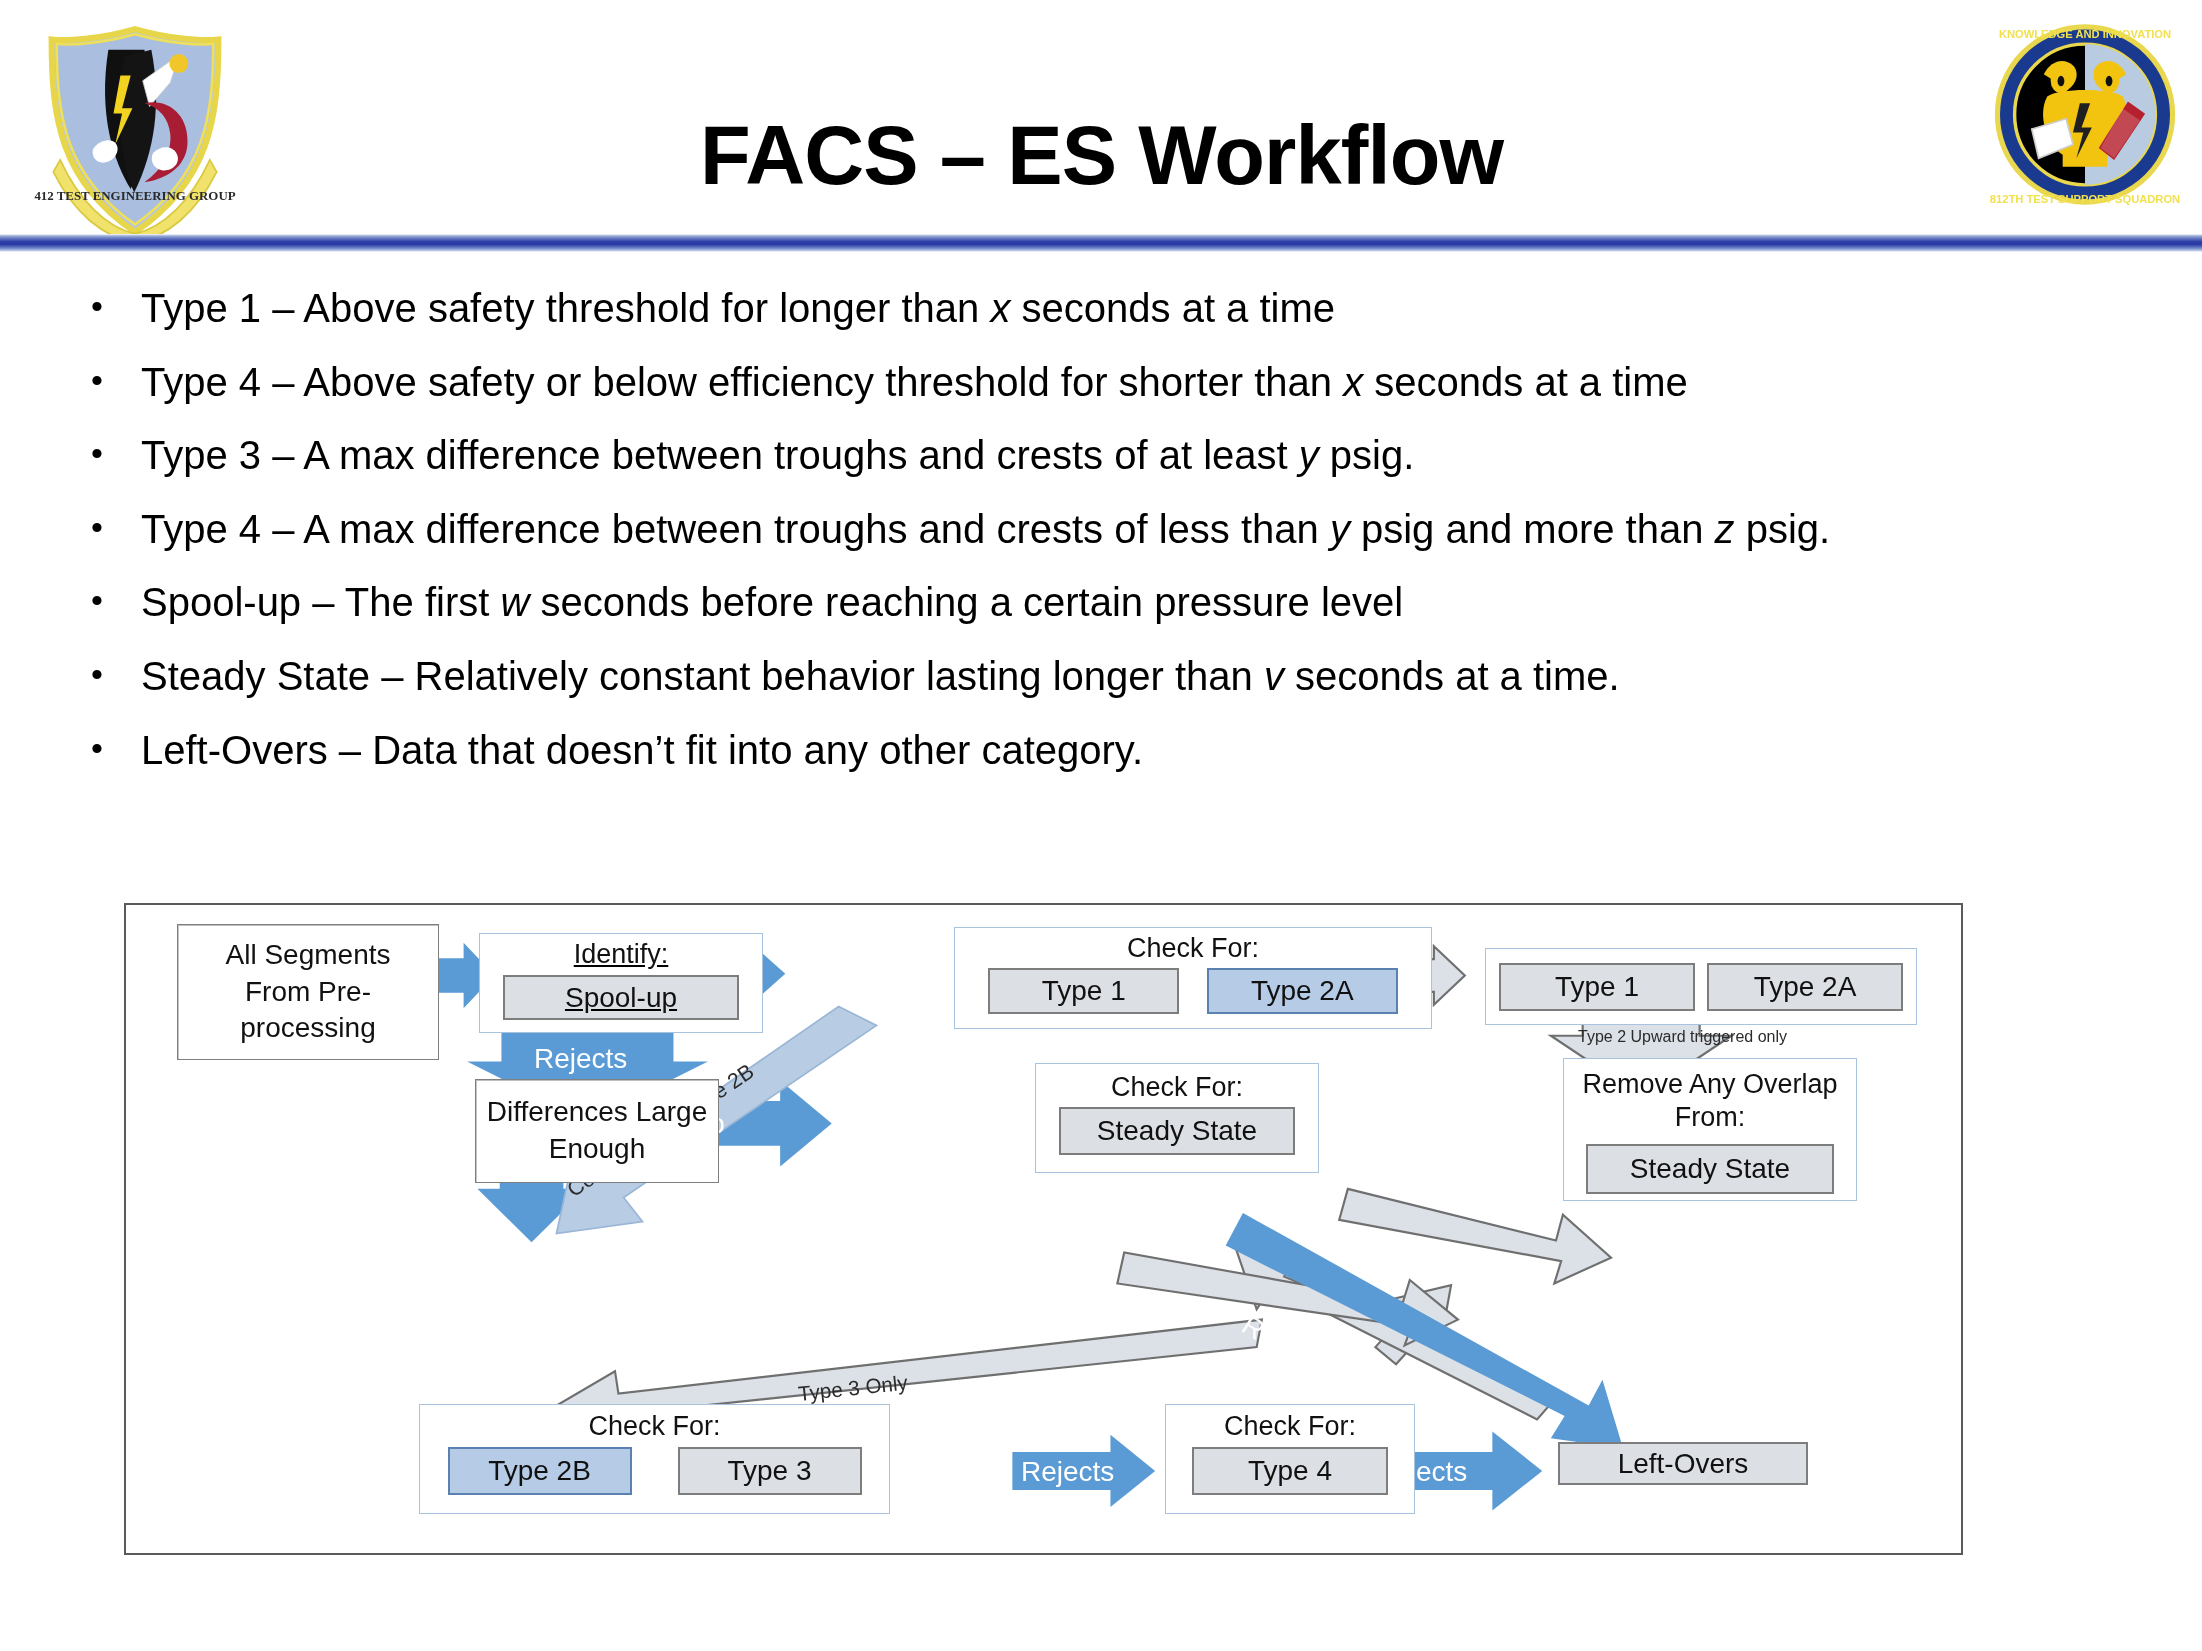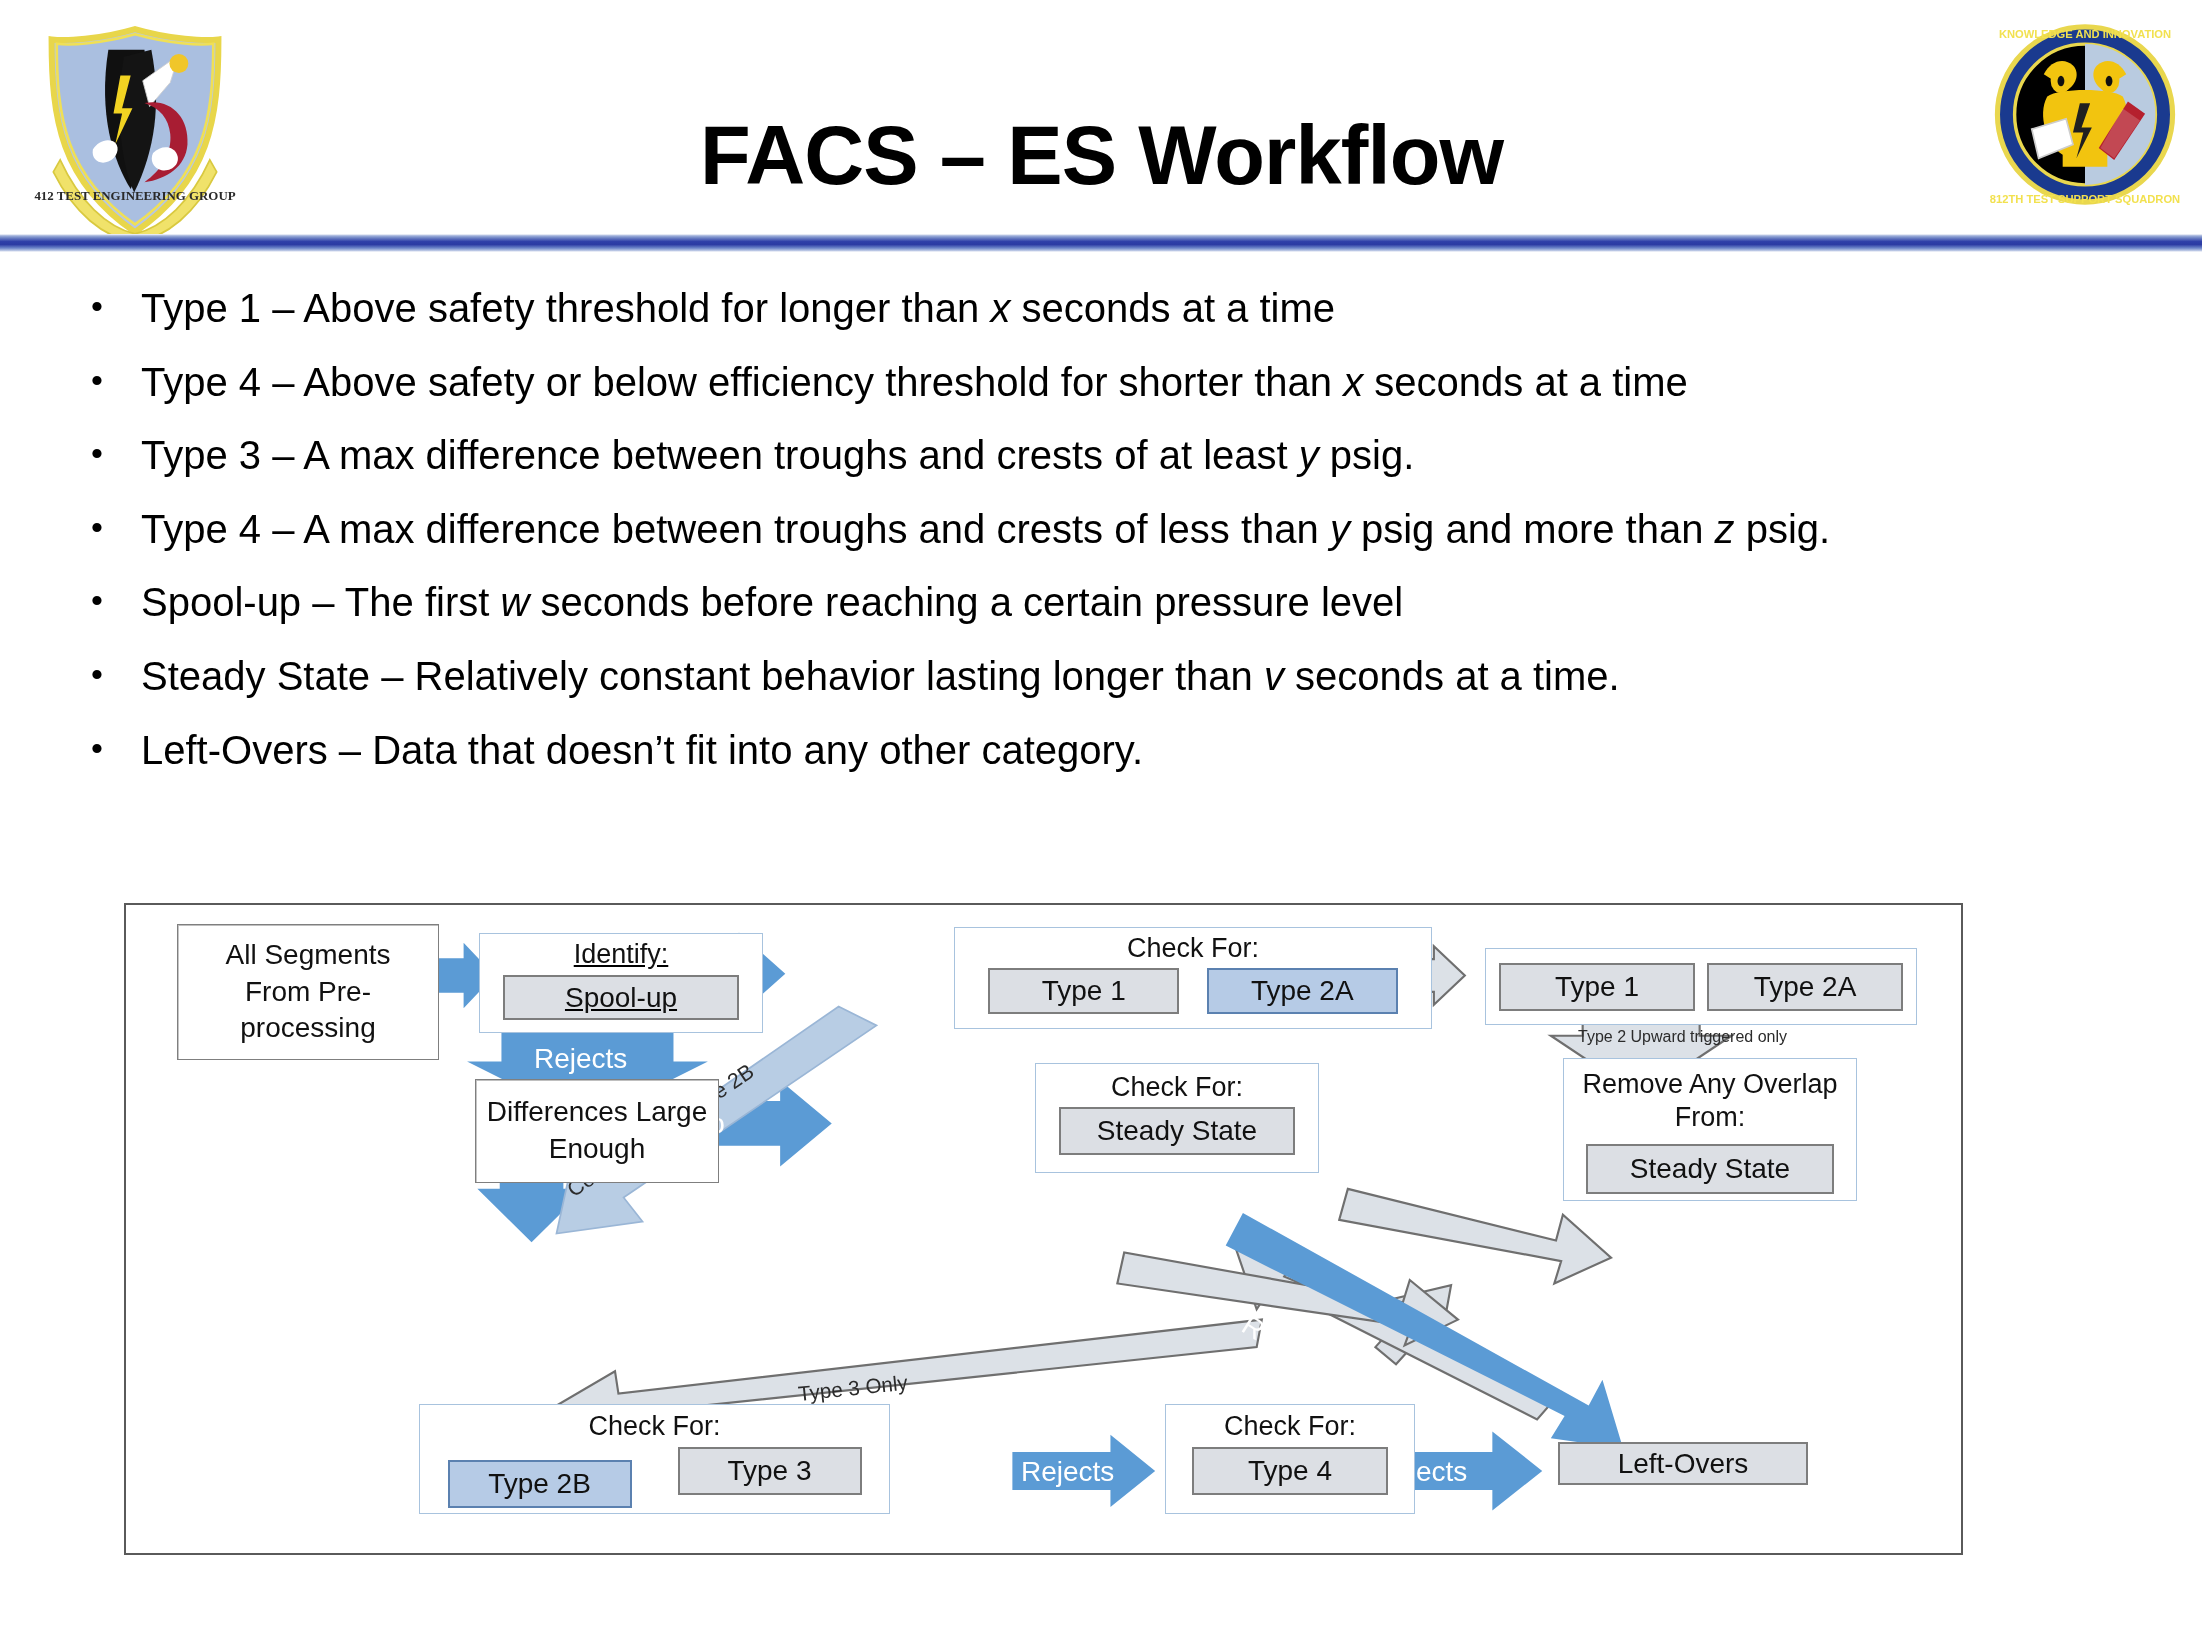--- a/index.html
+++ b/index.html
@@ -234,21 +234,21 @@
     </div>
 
     <div class="box box-group" style="left:1437px;top:153px;width:294px;height:143px;justify-content:flex-start;padding-top:8.6px;">
       <div class="grp-title" style="line-height:1.22;">Remove Any Overlap From:</div>
       <div class="chip" style="width:248px;height:50px;margin-top:5.2px;">Steady State</div>
     </div>
 
     <div class="box box-group" style="left:293px;top:499px;width:471px;height:110px;justify-content:flex-start;padding-top:6.9px;">
       <div class="grp-title">Check For:</div>
       <div style="display:flex;gap:46px;">
-        <div class="chip blue" style="width:184px;height:48px;margin-top:13px;">Type 2B</div>
+        <div class="chip blue" style="width:184px;height:48px;">Type 2B</div>
         <div class="chip" style="width:184px;height:48px;">Type 3</div>
       </div>
     </div>
 
     <div class="box box-group" style="left:1039px;top:499px;width:250px;height:110px;justify-content:flex-start;padding-top:6.9px;">
       <div class="grp-title">Check For:</div>
       <div class="chip" style="width:196px;height:48px;">Type 4</div>
     </div>
 
     <div class="chip" style="left:1432px;top:537px;width:250px;height:43px;position:absolute;">Left-Overs</div>

